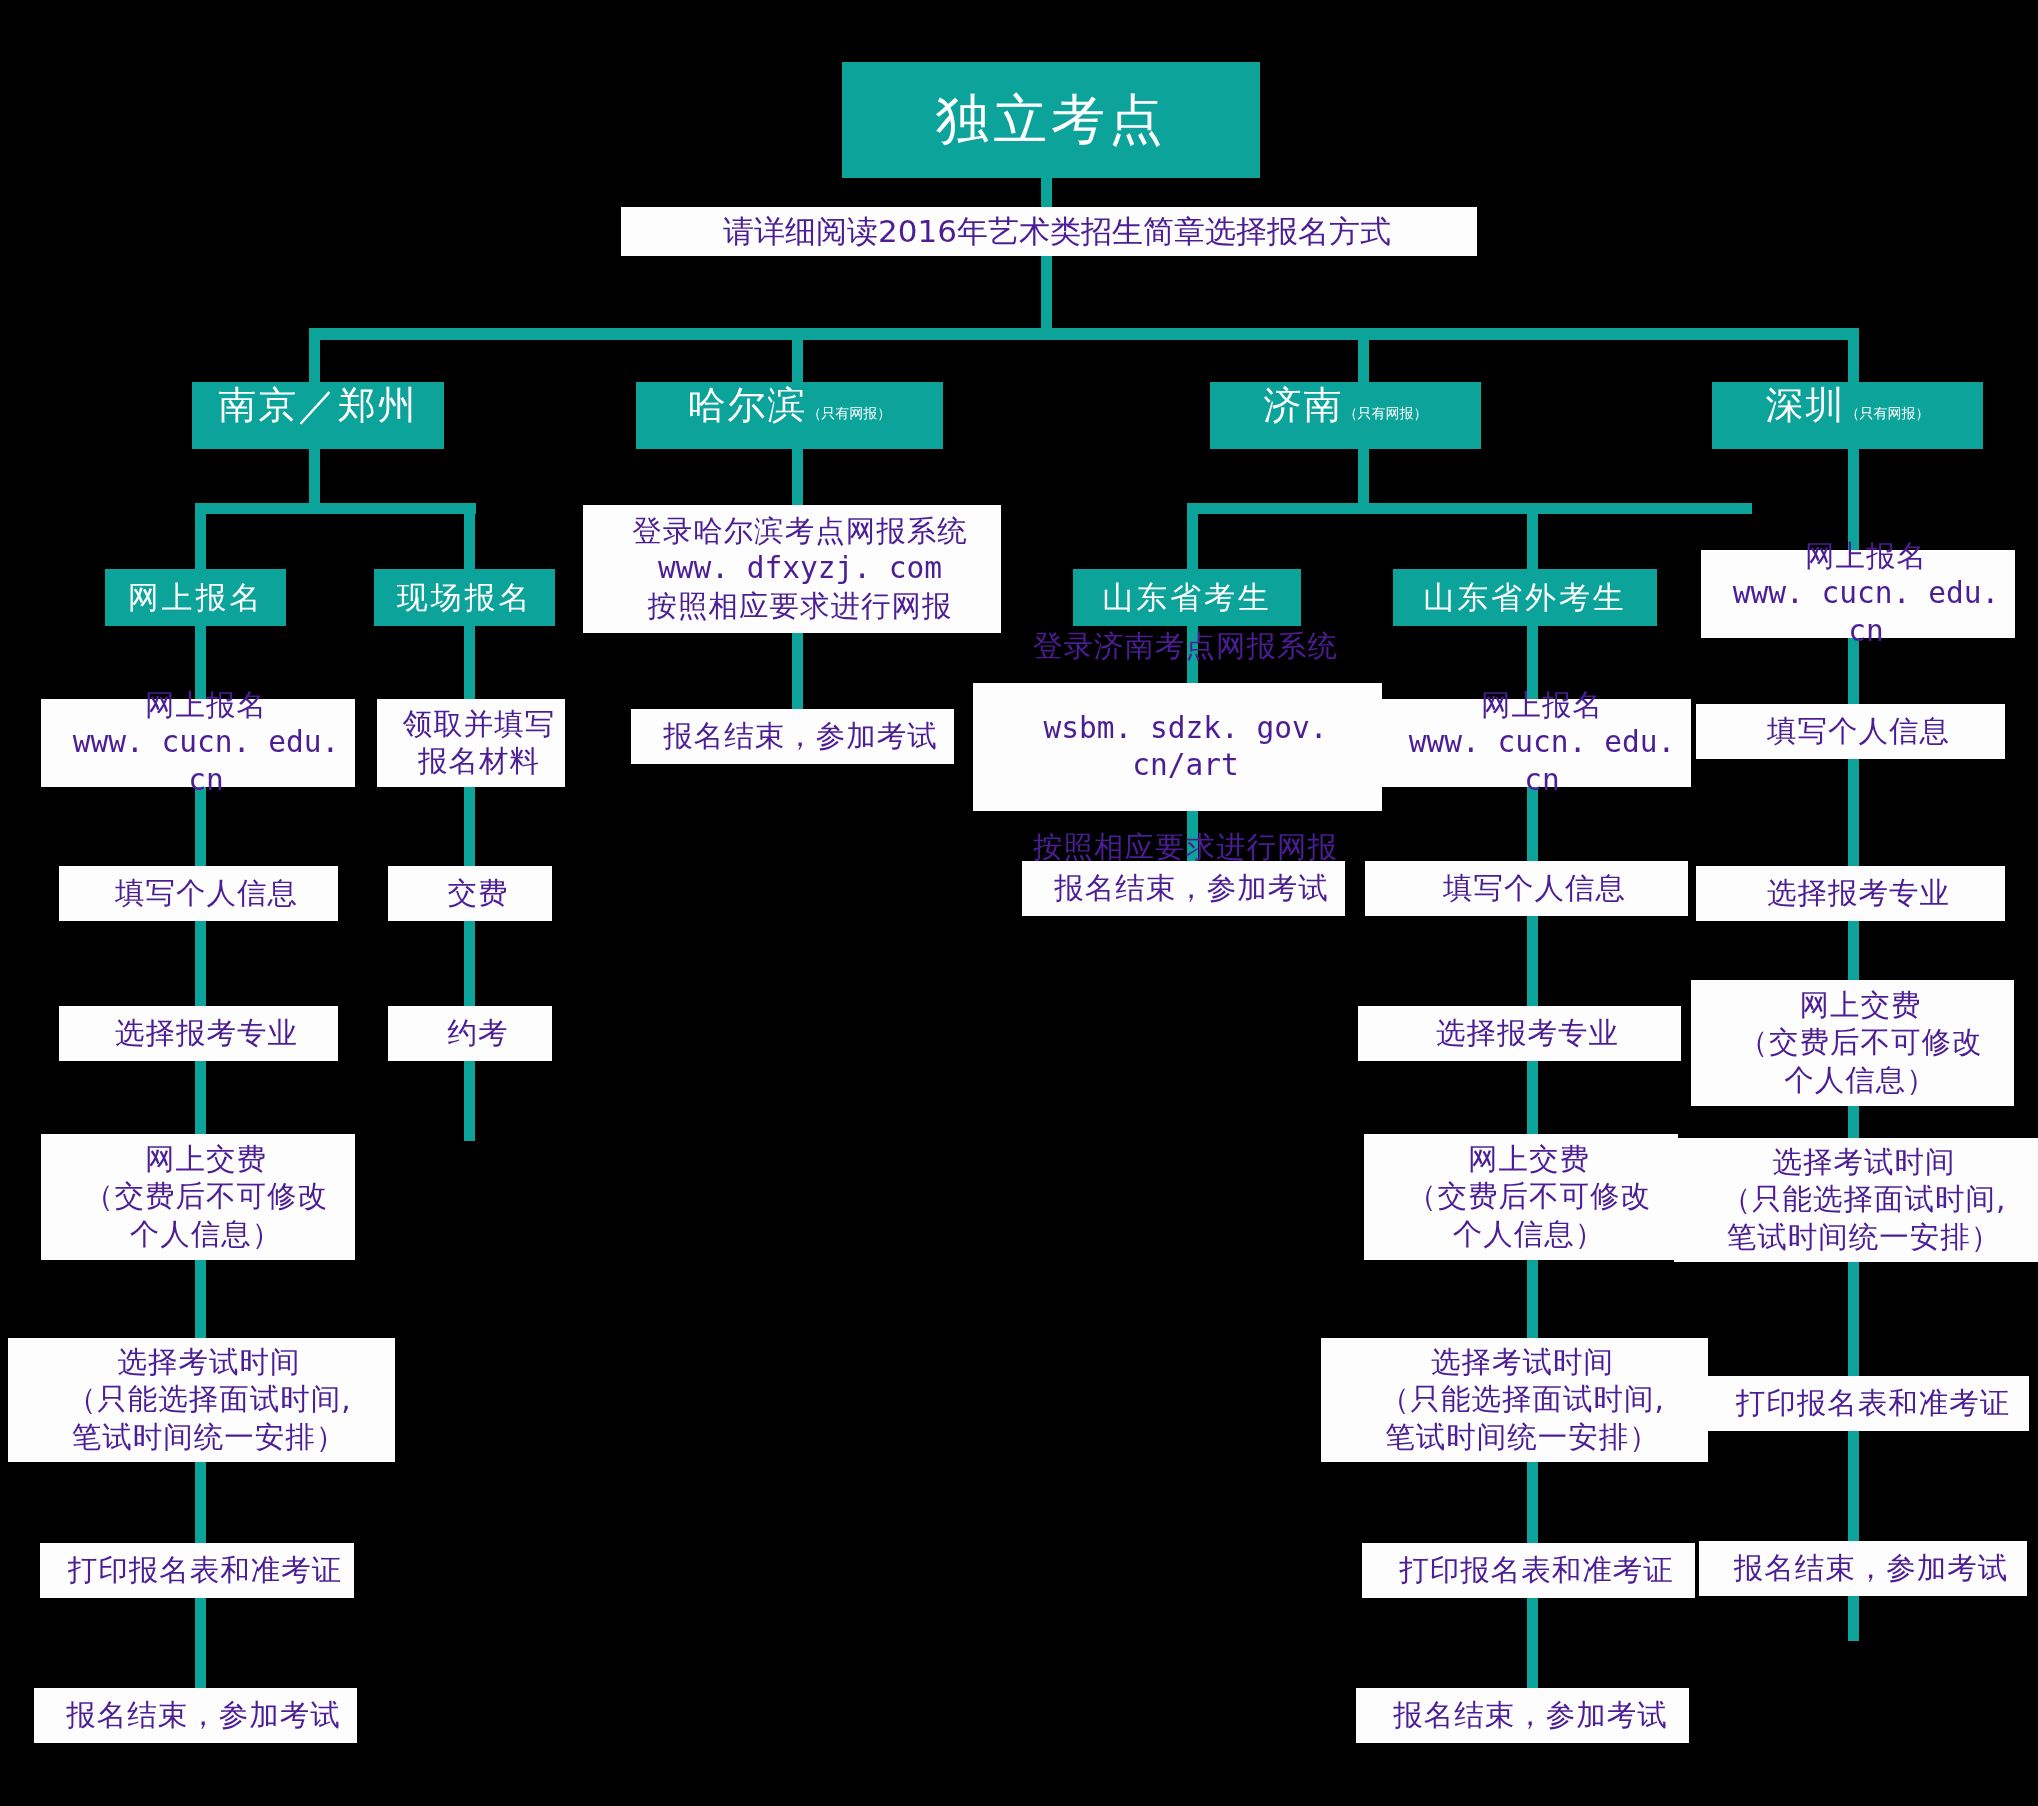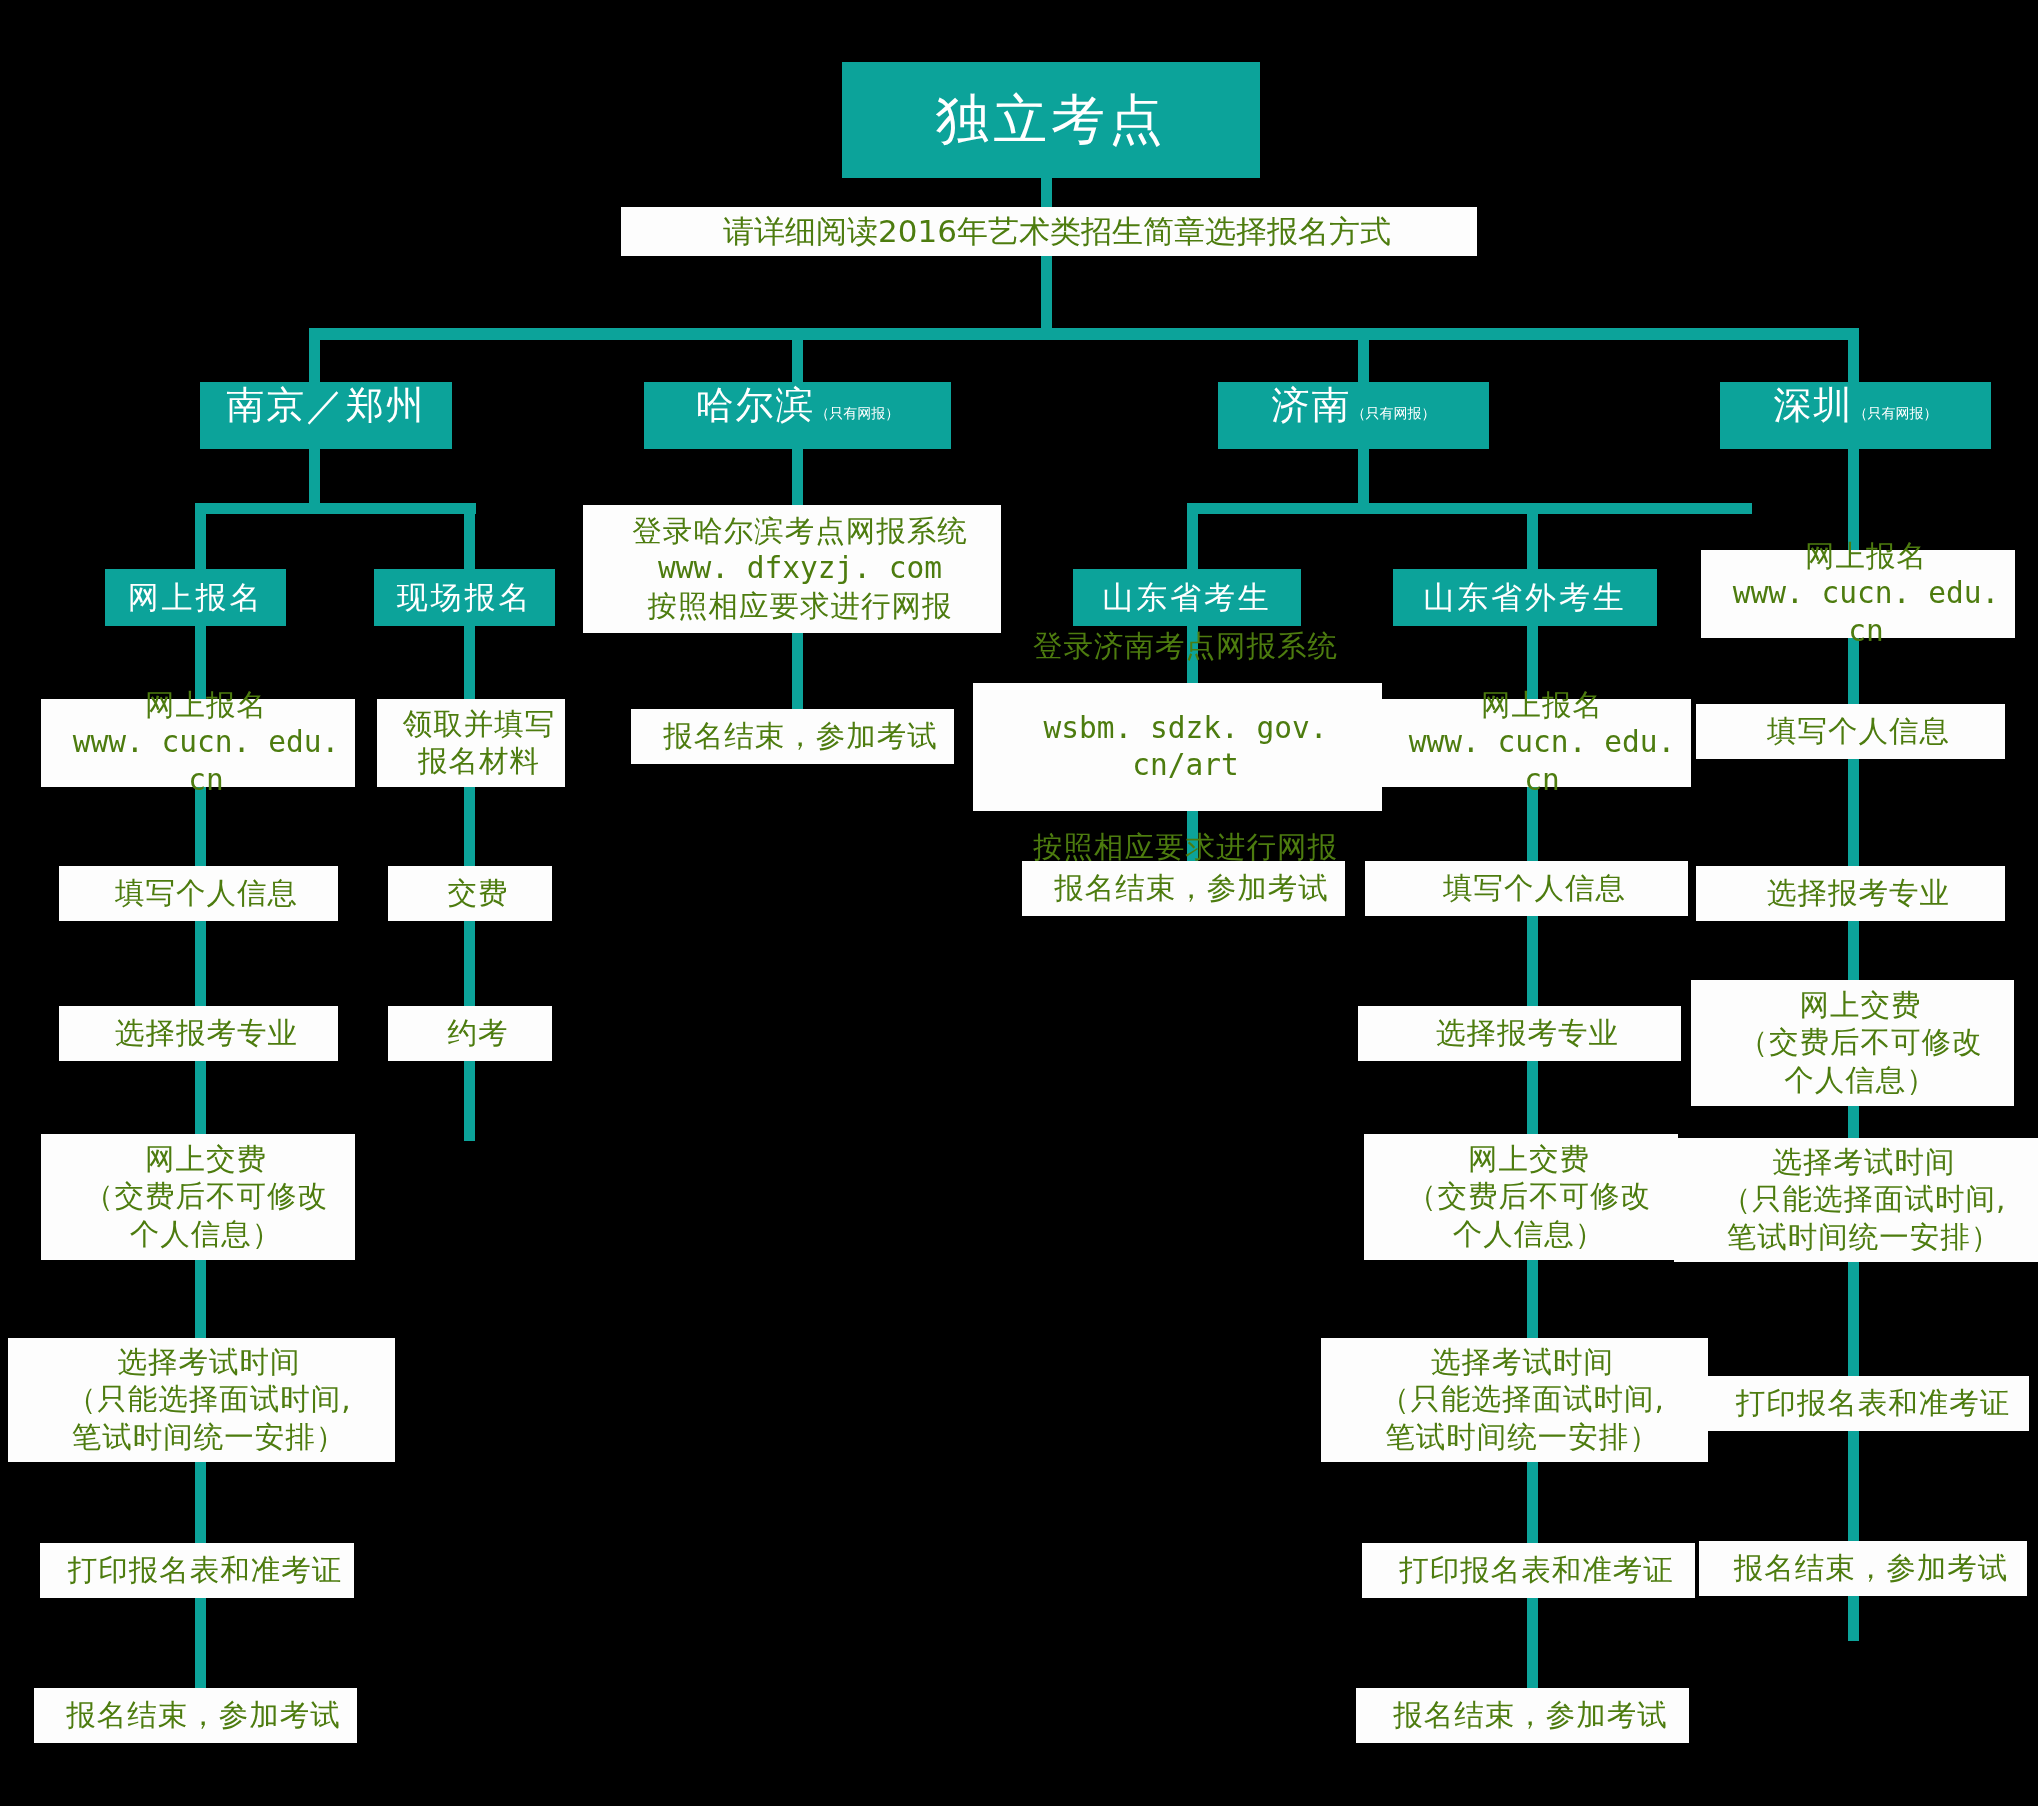--- a/index.html
+++ b/index.html
@@ -31,39 +31,38 @@
     text-align: center;
     line-height: 1.26;
     white-space: pre-line;
   }
   .teal {
     background: #0CA39A;
     color: #ffffff;
   }
   .white {
     background: #fdfdfd;
-    color: #4d7c0f;
+    color: #4c1d95;
     padding-left: 16px;
   }
   .title {
     font-size: 54px;
     letter-spacing: 3.8px;
     font-weight: 400;
   }
   .subtitle {
     font-size: 31px;
     letter-spacing: 0px;
   }
   .branch {
     font-size: 38px;
     letter-spacing: 1.9px;
     flex-direction: row;
     align-items: baseline;
     justify-content: center;
-    margin-left: 8px;
   }
   .branch .sup {
     font-size: 14px;
     letter-spacing: 0px;
   }
   .sub-branch {
     font-size: 31px;
     letter-spacing: 2.9px;
   }
   .step {

